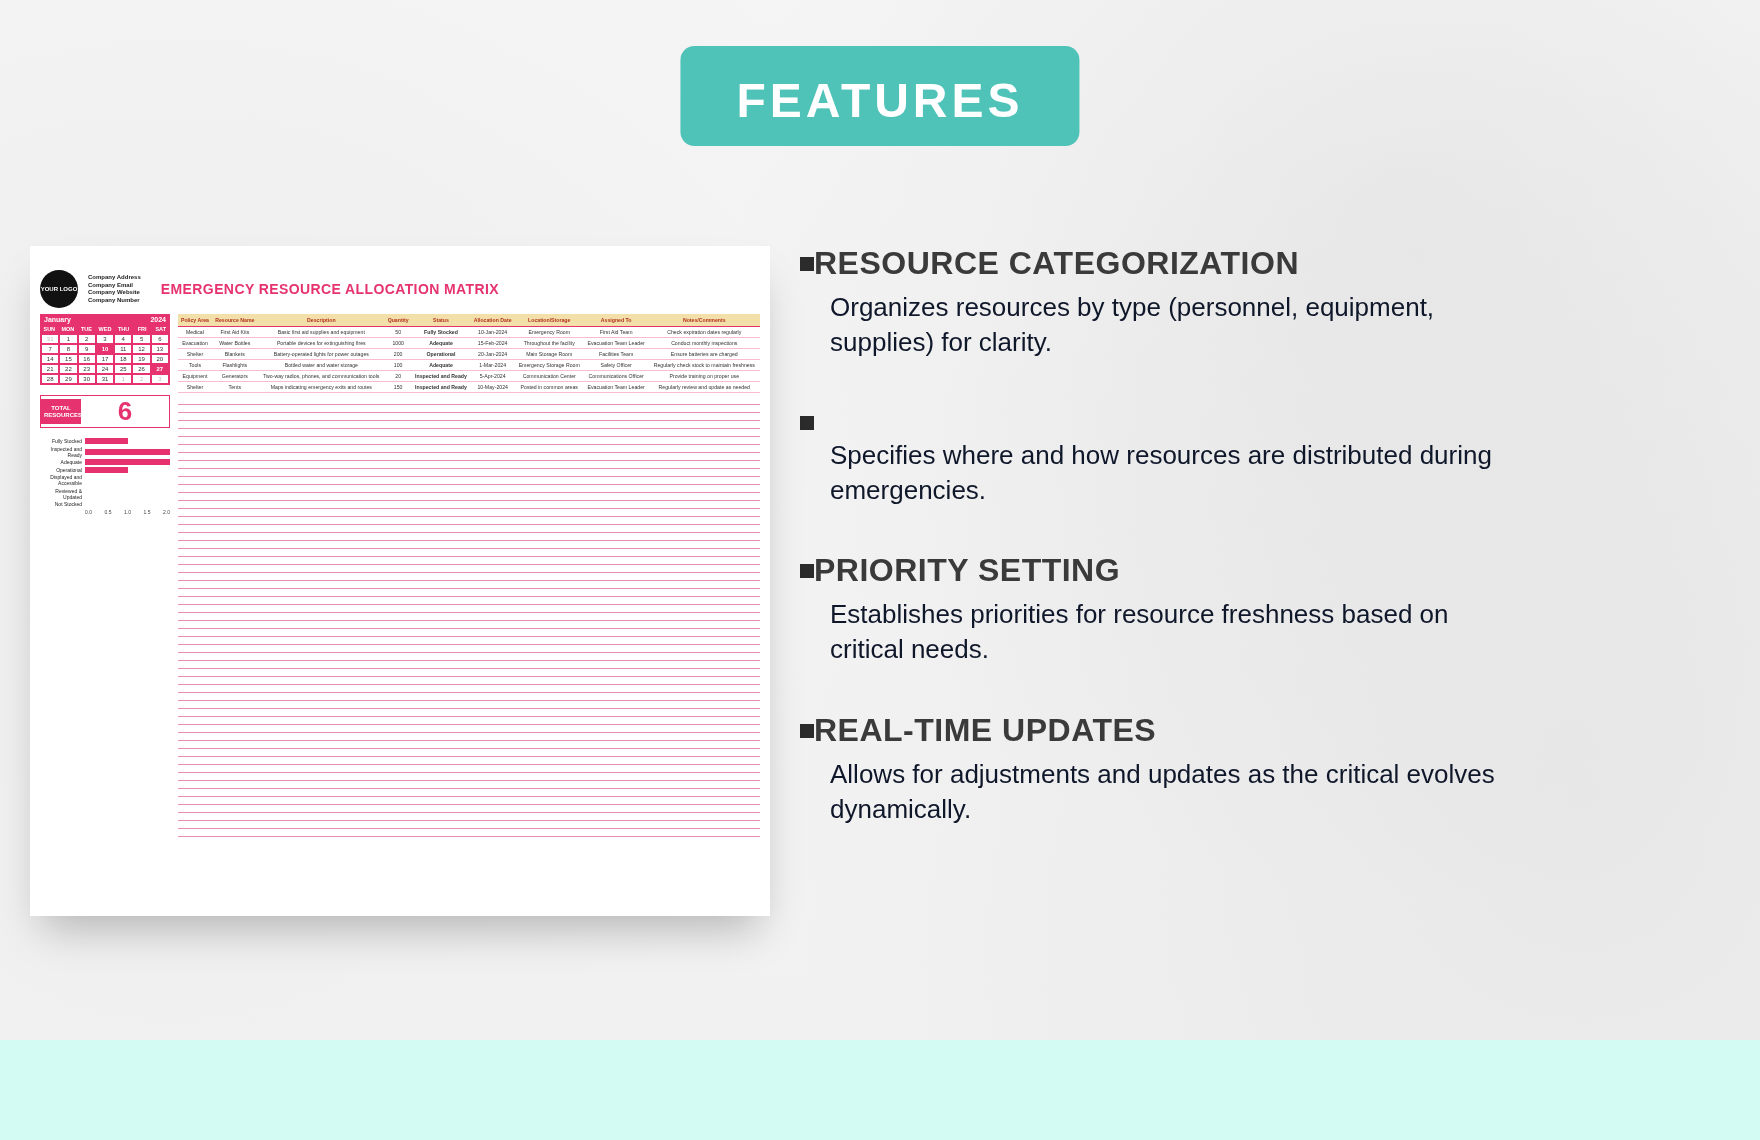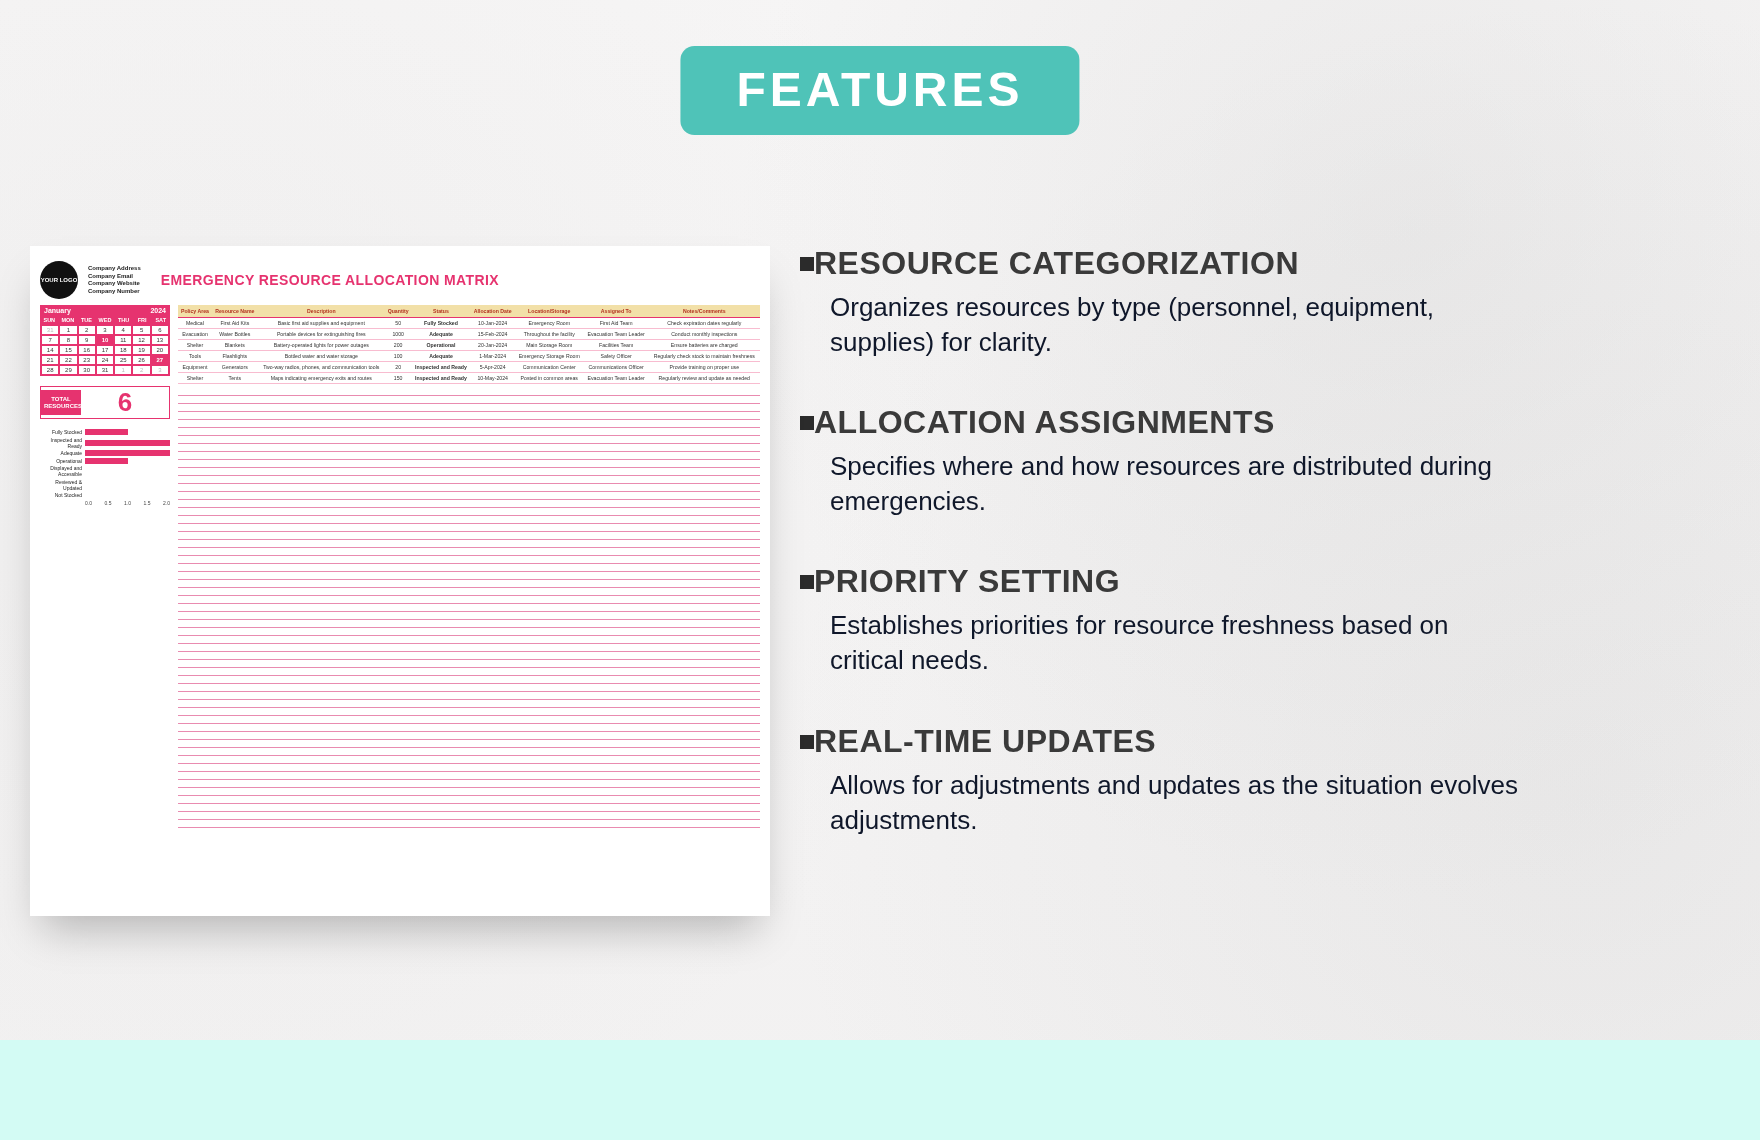--- a/index.html
+++ b/index.html
@@ -26,21 +26,21 @@
 
   
   .features-badge {
     position: absolute;
     top: 46px; left: 50%; transform: translateX(-50%);
     background: #4fc3b8;
     color: #fff;
     font-weight: 800;
     letter-spacing: 4px;
     font-size: 48px;
-    padding: 16px 56px 18px;
+    padding: 27px 56px 18px;
     border-radius: 14px;
     font-family: "Segoe UI", Arial, sans-serif;
   }
 
   
   .feature-list {
     position: absolute;
     top: 245px; left: 800px; width: 720px;
   }
   .feature-item { margin-bottom: 44px; }
@@ -62,21 +62,21 @@
   
   .sheet {
     position: absolute;
     top: 246px; left: 30px;
     width: 740px; height: 670px;
     background: #fff;
     box-shadow: 0 24px 40px -12px rgba(0,0,0,0.25);
     font-size: 7px;
     color: #333;
   }
-  .sheet-inner { padding: 15px 10px 6px; }
+  .sheet-inner { padding: 24px 10px 6px; }
 
   
   .sh-header { display: flex; align-items: center; gap: 10px; margin-bottom: 6px; }
   .logo {
     width: 38px; height: 38px; border-radius: 50%; background: #111; color:#fff;
     display:flex; align-items:center; justify-content:center;
     font-size:6px; text-align:center; line-height:1.05; font-weight:700;
   }
   .co-lines { font-size: 6px; line-height: 1.25; color:#222; font-weight:600; }
   .sh-title {
@@ -134,37 +134,36 @@
   <div class="feature-item">
     <div class="feature-head">
       <div class="bullet"></div>
       <div class="feature-title">RESOURCE CATEGORIZATION</div>
     </div>
     <div class="feature-desc">Organizes resources by type (personnel, equipment, supplies) for clarity.</div>
   </div>
   <div class="feature-item">
     <div class="feature-head">
       <div class="bullet"></div>
-      <div class="feature-title">ALLOCATION ASSIGNMENTS</div>
     </div>
     <div class="feature-desc">Specifies where and how resources are distributed during emergencies.</div>
   </div>
   <div class="feature-item">
     <div class="feature-head">
       <div class="bullet"></div>
       <div class="feature-title">PRIORITY SETTING</div>
     </div>
     <div class="feature-desc">Establishes priorities for resource freshness based on critical needs.</div>
   </div>
   <div class="feature-item">
     <div class="feature-head">
       <div class="bullet"></div>
       <div class="feature-title">REAL-TIME UPDATES</div>
     </div>
-    <div class="feature-desc">Allows for adjustments and updates as the situation evolves adjustments.</div>
+    <div class="feature-desc">Allows for adjustments and updates as the critical evolves dynamically.</div>
   </div>
 </div>
 
 <div class="sheet">
   <div class="sheet-inner">
     <div class="sh-header">
       <div class="logo">
         <span>YOUR LOGO</span>
       </div>
       <div class="co-lines">

